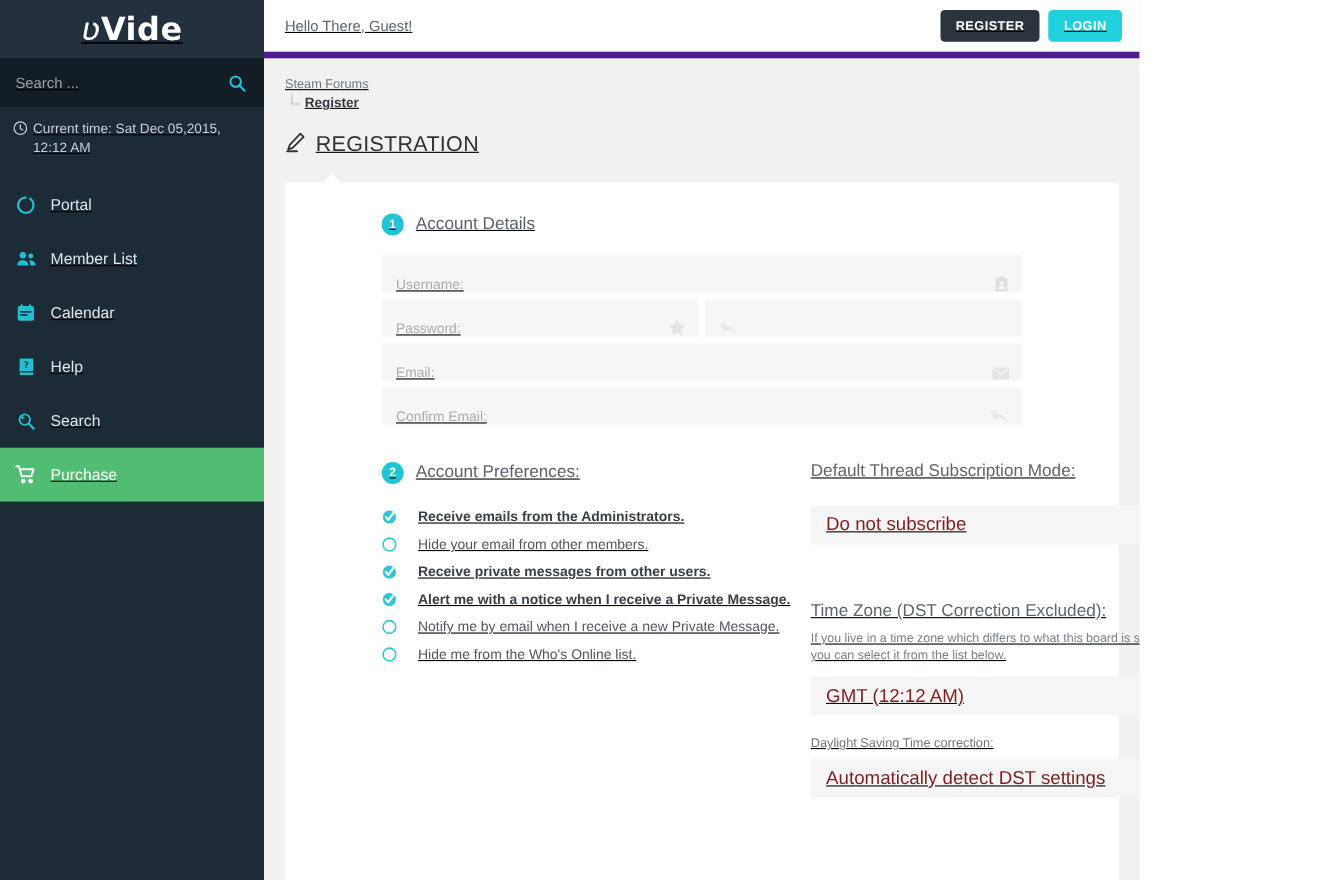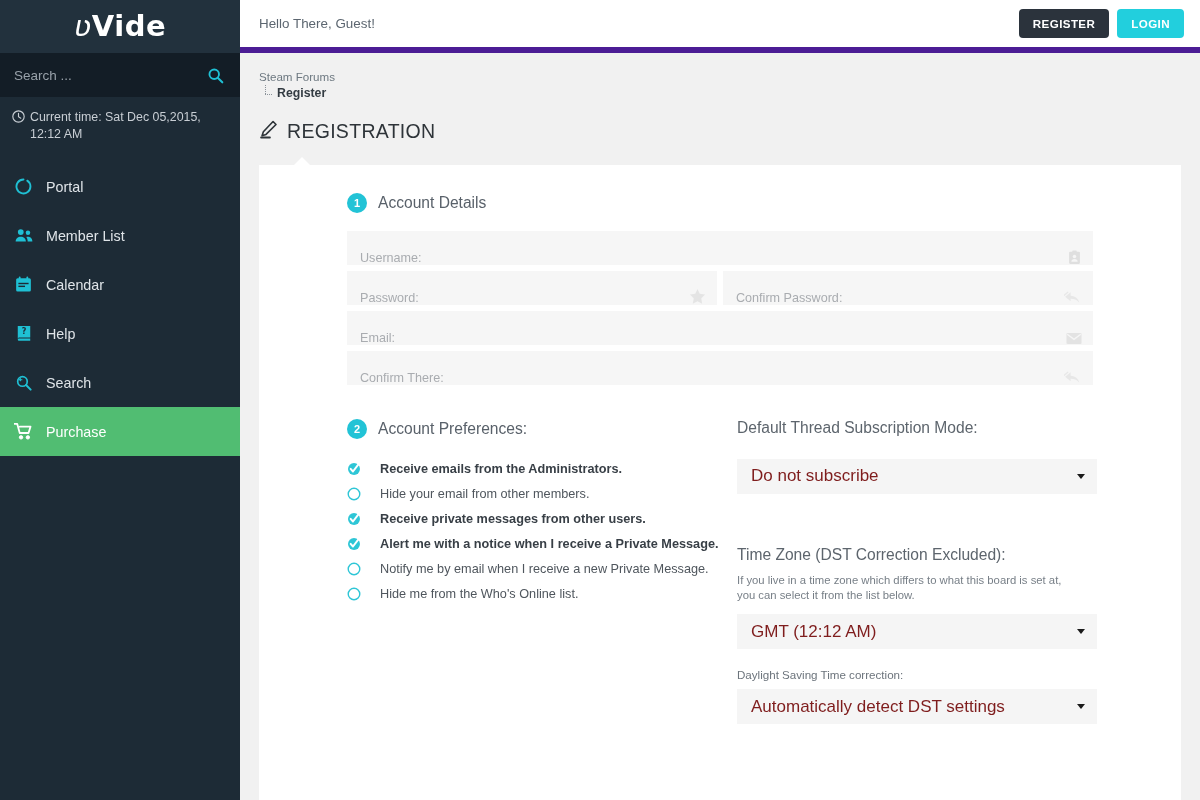--- a/index.html
+++ b/index.html
@@ -3,21 +3,21 @@
 <meta charset="utf-8">
 <style>
   * { box-sizing: border-box; margin: 0; padding: 0; }
   html, body {
     width: 1200px; height: 800px;
     overflow: hidden;
     background: #ffffff;
     font-family: "Liberation Sans", sans-serif;
     -webkit-font-smoothing: antialiased;
   }
-  .app { display: flex; width: 1200px; height: 800px; }
+  .app { display: flex; width: 1036px; height: 800px; text-decoration: underline; }
 
   
   .sidebar {
     width: 240px; height: 800px;
     background: #1d2b36;
     flex: 0 0 240px;
     position: relative;
   }
   .logo-area {
     height: 53px;
@@ -413,21 +413,20 @@
           <div class="field-row">
             <div class="field">
               <span class="fld-label">Password:</span>
               <span class="fld-ico">
                 <svg width="17" height="17" viewBox="0 0 18 18" fill="#d4d4d4">
                   <path d="M9 1 11.4 6.2 17 7 13 11.1 14 16.8 9 14.1 4 16.8 5 11.1 1 7 6.6 6.2z"></path>
                 </svg>
               </span>
             </div>
             <div class="field">
-              <span class="fld-label">Confirm Password:</span>
               <span class="fld-ico">
                 <svg width="18" height="14" viewBox="0 0 20 15" fill="#dadada">
                   <path d="M7.4 1.2 1.2 6.1l6.2 4.9V8.2c4.4 0 7.4 1.2 9.6 4.6-.9-4.4-3.6-7.4-9.6-7.9z"></path>
                   <path d="M4.2 1.2 0 4.6" stroke="#dadada" stroke-width="1.5" fill="none" stroke-linecap="round"></path>
                 </svg>
               </span>
             </div>
           </div>
 
           <div class="field-row">
@@ -437,21 +436,21 @@
                 <svg width="16" height="13" viewBox="0 0 18 14" fill="#d2d2d2">
                   <rect x="0.5" y="0.8" width="17" height="12.4" rx="1.2"></rect>
                   <path d="M1.4 2.2 9 8 16.6 2.2" fill="none" stroke="#f6f6f6" stroke-width="1.5"></path>
                 </svg>
               </span>
             </div>
           </div>
 
           <div class="field-row">
             <div class="field">
-              <span class="fld-label">Confirm There:</span>
+              <span class="fld-label">Confirm Email:</span>
               <span class="fld-ico">
                 <svg width="18" height="14" viewBox="0 0 20 15" fill="#dadada">
                   <path d="M7.4 1.2 1.2 6.1l6.2 4.9V8.2c4.4 0 7.4 1.2 9.6 4.6-.9-4.4-3.6-7.4-9.6-7.9z"></path>
                   <path d="M4.2 1.2 0 4.6" stroke="#dadada" stroke-width="1.5" fill="none" stroke-linecap="round"></path>
                 </svg>
               </span>
             </div>
           </div>
 
         </div>

